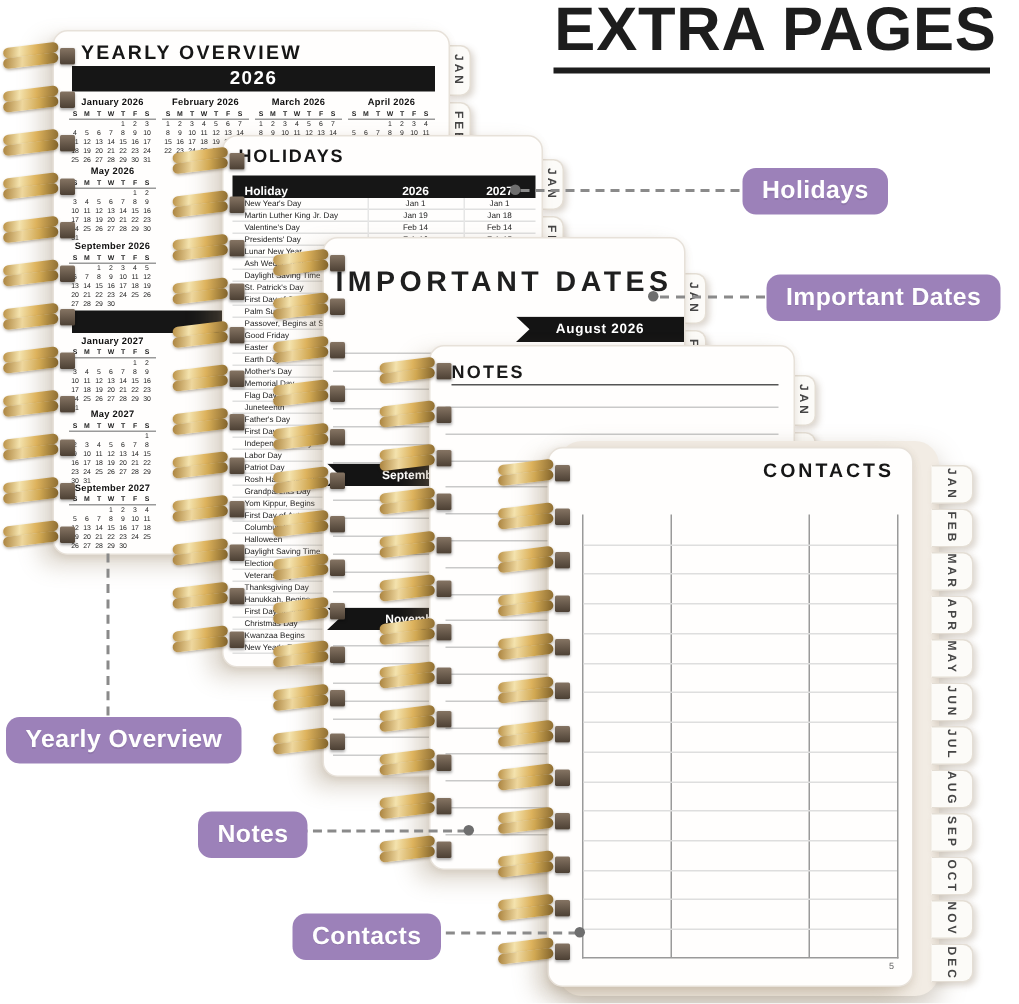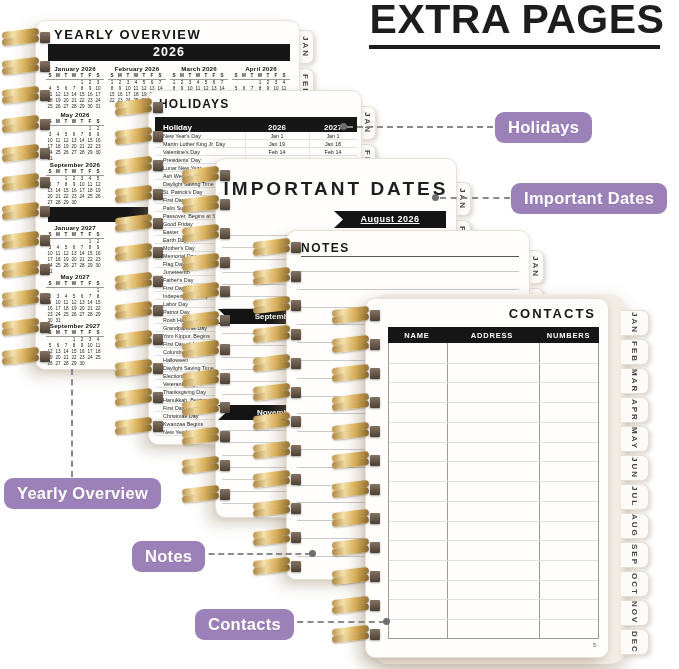--- a/index.html
+++ b/index.html
@@ -80,21 +80,21 @@
 
   
   #nb3 { left:215px; top:158px; width:242px; height:360px; z-index:3; }
   .id-title { position:absolute; left:0; top:19px; width:100%; text-align:center;
     font-size:19px; font-weight:800; letter-spacing:3px; color:#1f1f1f; }
   .ribbon { position:absolute; background:#141414; color:#fff; height:17px;
     font-size:9px; font-weight:bold; line-height:17px; text-align:center; letter-spacing:0.5px; }
   .ribbon-l { clip-path:polygon(0 0,100% 0,calc(100% - 9px) 50%,100% 100%,0 100%); }
   .ribbon-r { clip-path:polygon(0 0,100% 0,100% 100%,0 100%,9px 50%); }
   #ribbon-july { left:4px; top:52px; width:110px; }
-  #ribbon-august { left:118px; top:52px; width:112px;text-decoration:underline; }
+  #ribbon-august { left:128px; top:52px; width:112px; }
   .side-ribbon { position:absolute; left:2px; width:86px; height:15px; background:#141414; color:#fff;
     font-size:8px; font-weight:bold; line-height:15px; text-align:right; padding-right:8px;
     clip-path:polygon(0 0,100% 0,100% 100%,0 100%,8px 50%); z-index:5; }
   #ribbon-september { top:150px; }
   #ribbon-november { top:246px; }
   .lines { position:absolute; inset:0; }
   .rule-line { position:absolute; height:1px; background:#cccccc; }
   #nb3 .rule-line { left:6px; width:230px; }
   #nb4 .rule-line { left:10px; width:222px; background:#c9c9c9; }
 
@@ -1244,25 +1244,20 @@
         <div class="tab" style="width: 28px; height: 26px; right: -40px; top: 186px;">JUL</div>
         <div class="tab" style="width: 28px; height: 26px; right: -40px; top: 215px;">AUG</div>
         <div class="tab" style="width: 28px; height: 26px; right: -40px; top: 244px;">SEP</div>
         <div class="tab" style="width: 28px; height: 26px; right: -40px; top: 273px;">OCT</div>
         <div class="tab" style="width: 28px; height: 26px; right: -40px; top: 302px;">NOV</div>
         <div class="tab" style="width: 28px; height: 26px; right: -40px; top: 331px;">DEC</div>
       </div>
     <div class="page">
       <div class="content">
         <div class="ct-heading">CONTACTS</div>
-        <div class="ct-head">
-          <span class="cc1">NAME</span>
-          <span class="cc2">ADDRESS</span>
-          <span class="cc3">NUMBERS</span>
-        </div>
         <div class="ct-body">
           <div class="ct-vline" id="ct-v1"></div>
           <div class="ct-vline" id="ct-v2"></div>
         <div class="ct-line" style="top: 19.73px;"></div>
             <div class="ct-line" style="top: 39.46px;"></div>
             <div class="ct-line" style="top: 59.19px;"></div>
             <div class="ct-line" style="top: 78.92px;"></div>
             <div class="ct-line" style="top: 98.65px;"></div>
             <div class="ct-line" style="top: 118.38px;"></div>
             <div class="ct-line" style="top: 138.11px;"></div>

